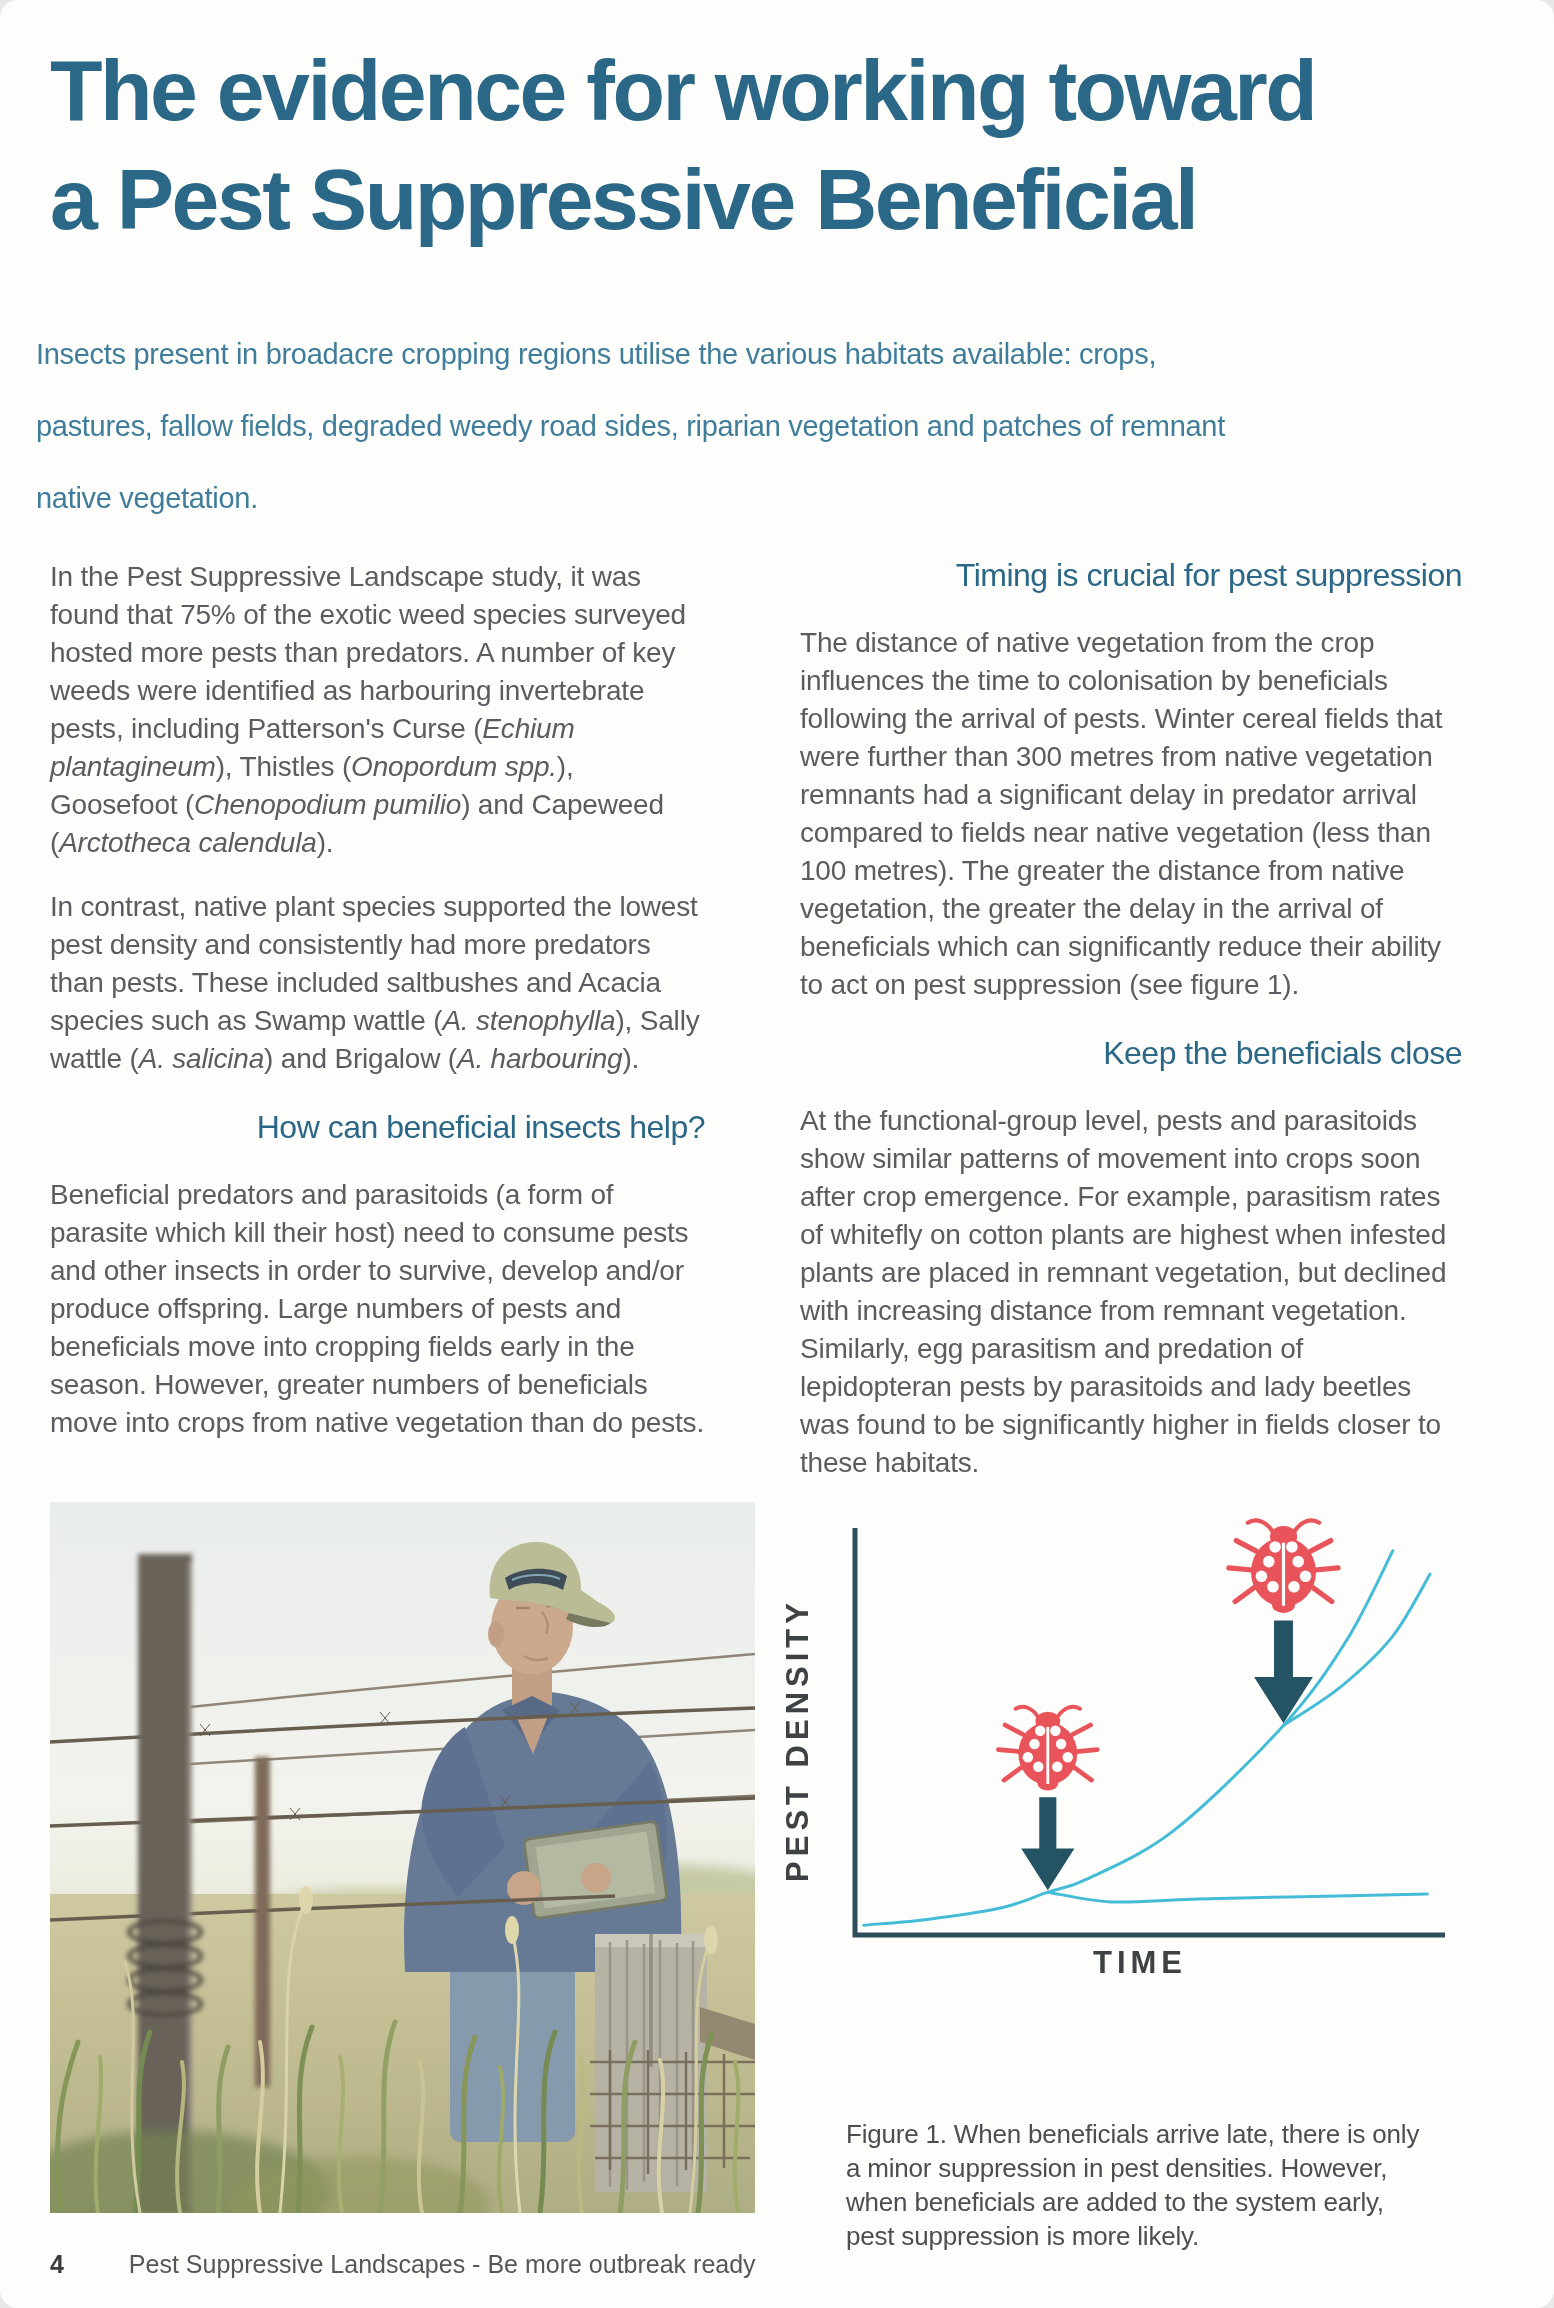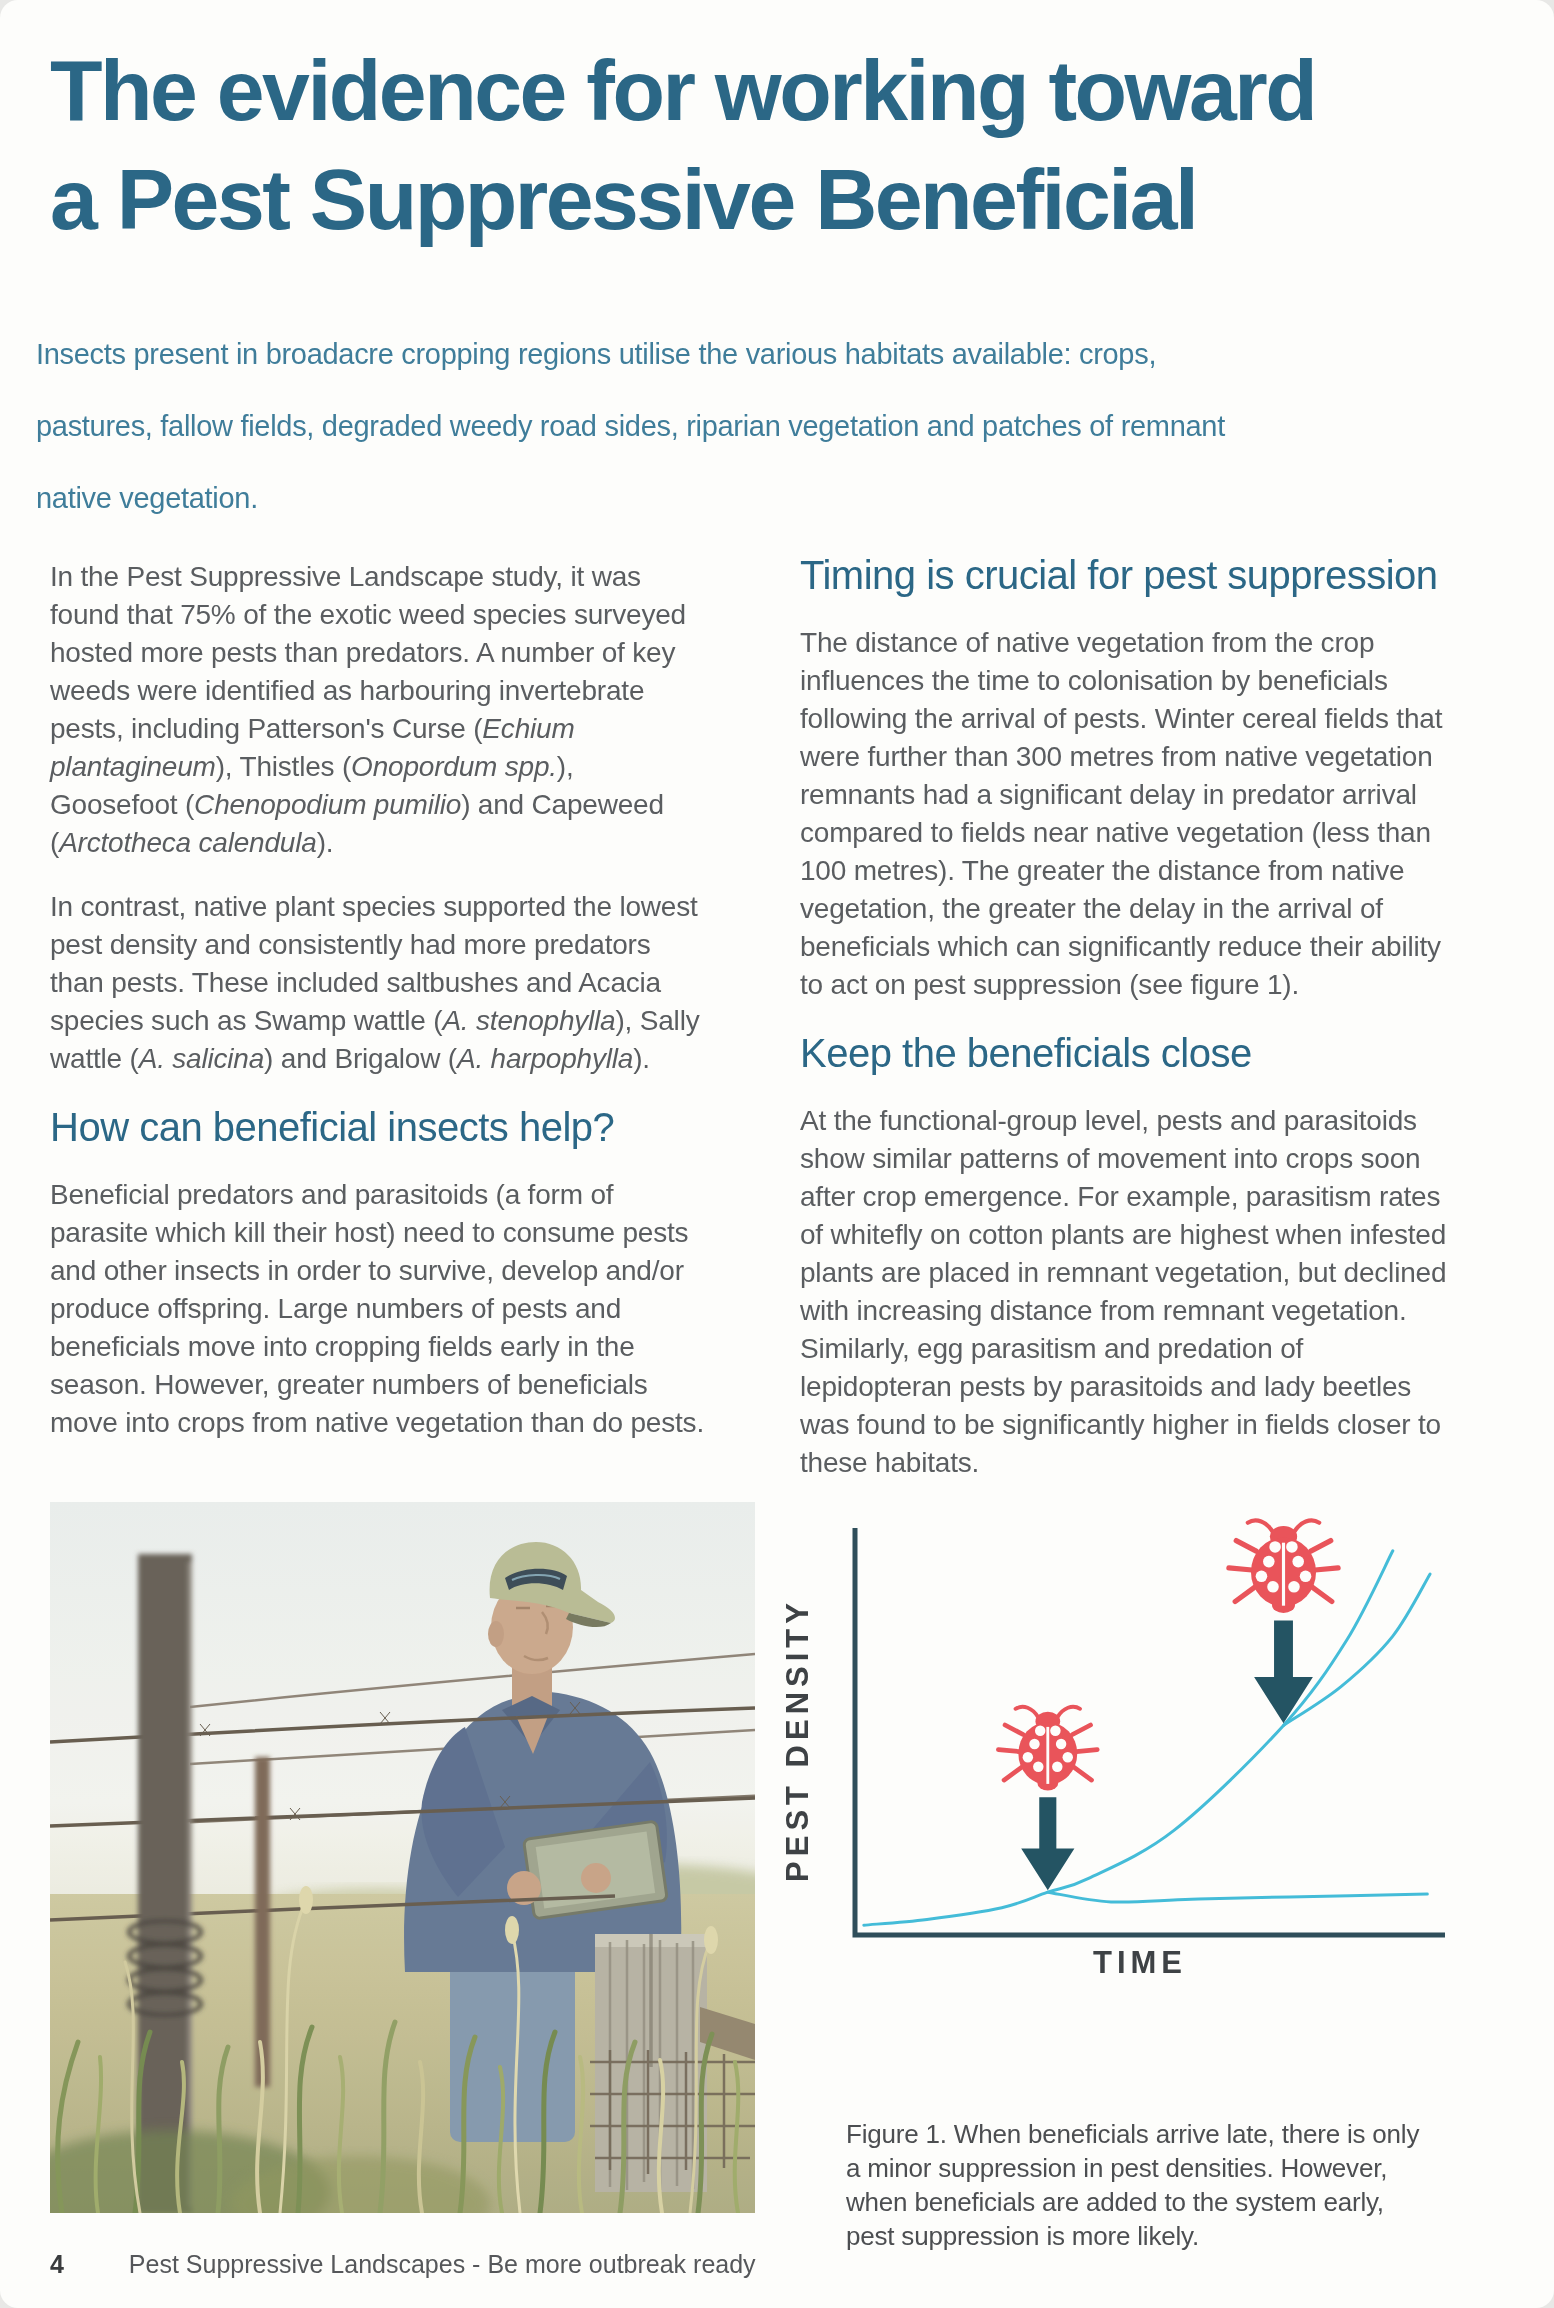--- a/index.html
+++ b/index.html
@@ -19,22 +19,22 @@
   }
   .col{position:absolute; top:558px;}
   .col-left{left:50px; width:655px;}
   .col-right{left:800px; width:662px; top:552px;}
   .body-p{
     font-size:28px; line-height:38px; letter-spacing:-0.2px;
     color:#5a5d60; margin:0 0 26px 0;
   }
   .body-p i{font-style:italic;}
   .sec-h{
-    font-size:40px; font-weight:400; letter-spacing:-0.5px;
-    color:var(--accent,#2d6a88); margin:26px 0 26px 0; line-height:46px;
+    font-size:32px; font-weight:400; letter-spacing:-0.5px;
+    color:var(--accent,#2d6a88); margin:26px 0 26px 0; line-height:46px;text-align:right;
   }
   .sec-h.first{margin-top:0;}
   .photo{position:absolute; left:50px; top:1502px; width:705px; height:711px;}
   .figure-chart{position:absolute; left:778px; top:1503px; width:684px; height:505px;}
   .axis-label{
     font-size:31px; font-weight:700; letter-spacing:5px; fill:#3e4245;
     font-family:"Liberation Sans", sans-serif;
   }
   .curve{fill:none; stroke:var(--curve,#44bcd8); stroke-width:3; stroke-linecap:round;}
   .fig-caption{
@@ -54,21 +54,21 @@
 
   <div class="page-title">
     <div>The evidence for working toward</div>
     <div>a Pest Suppressive Beneficial</div>
   </div>
 
   <div class="intro">Insects present in broadacre cropping regions utilise the various habitats available: crops, pastures, fallow fields, degraded weedy road sides, riparian vegetation and patches of remnant native vegetation.</div>
 
   <div class="col col-left">
     <p class="body-p"><span>In the Pest Suppressive Landscape study, it was found that 75% of the exotic weed species surveyed hosted more pests than predators. A number of key weeds were identified as harbouring invertebrate pests, including Patterson's Curse (</span><i>Echium plantagineum</i><span>), Thistles (</span><i>Onopordum spp.</i><span>), Goosefoot (</span><i>Chenopodium pumilio</i><span>) and Capeweed (</span><i>Arctotheca calendula</i><span>).</span></p>
-    <p class="body-p"><span>In contrast, native plant species supported the lowest pest density and consistently had more predators than pests. These included saltbushes and Acacia species such as Swamp wattle (</span><i>A. stenophylla</i><span>), Sally wattle (</span><i>A. salicina</i><span>) and Brigalow (</span><i>A. harpophylla</i><span>).</span></p>
+    <p class="body-p"><span>In contrast, native plant species supported the lowest pest density and consistently had more predators than pests. These included saltbushes and Acacia species such as Swamp wattle (</span><i>A. stenophylla</i><span>), Sally wattle (</span><i>A. salicina</i><span>) and Brigalow (</span><i>A. harbouring</i><span>).</span></p>
     <h2 class="sec-h">How can beneficial insects help?</h2>
     <p class="body-p">Beneficial predators and parasitoids (a form of parasite which kill their host) need to consume pests and other insects in order to survive, develop and/or produce offspring. Large numbers of pests and beneficials move into cropping fields early in the season. However, greater numbers of beneficials move into crops from native vegetation than do pests.</p>
   </div>
 
   <div class="col col-right">
     <h2 class="sec-h first">Timing is crucial for pest suppression</h2>
     <p class="body-p">The distance of native vegetation from the crop influences the time to colonisation by beneficials following the arrival of pests. Winter cereal fields that were further than 300 metres from native vegetation remnants had a significant delay in predator arrival compared to fields near native vegetation (less than 100 metres). The greater the distance from native vegetation, the greater the delay in the arrival of beneficials which can significantly reduce their ability to act on pest suppression (see figure 1).</p>
     <h2 class="sec-h">Keep the beneficials close</h2>
     <p class="body-p">At the functional-group level, pests and parasitoids show similar patterns of movement into crops soon after crop emergence. For example, parasitism rates of whitefly on cotton plants are highest when infested plants are placed in remnant vegetation, but declined with increasing distance from remnant vegetation. Similarly, egg parasitism and predation of lepidopteran pests by parasitoids and lady beetles was found to be significantly higher in fields closer to these habitats.</p>
   </div>

